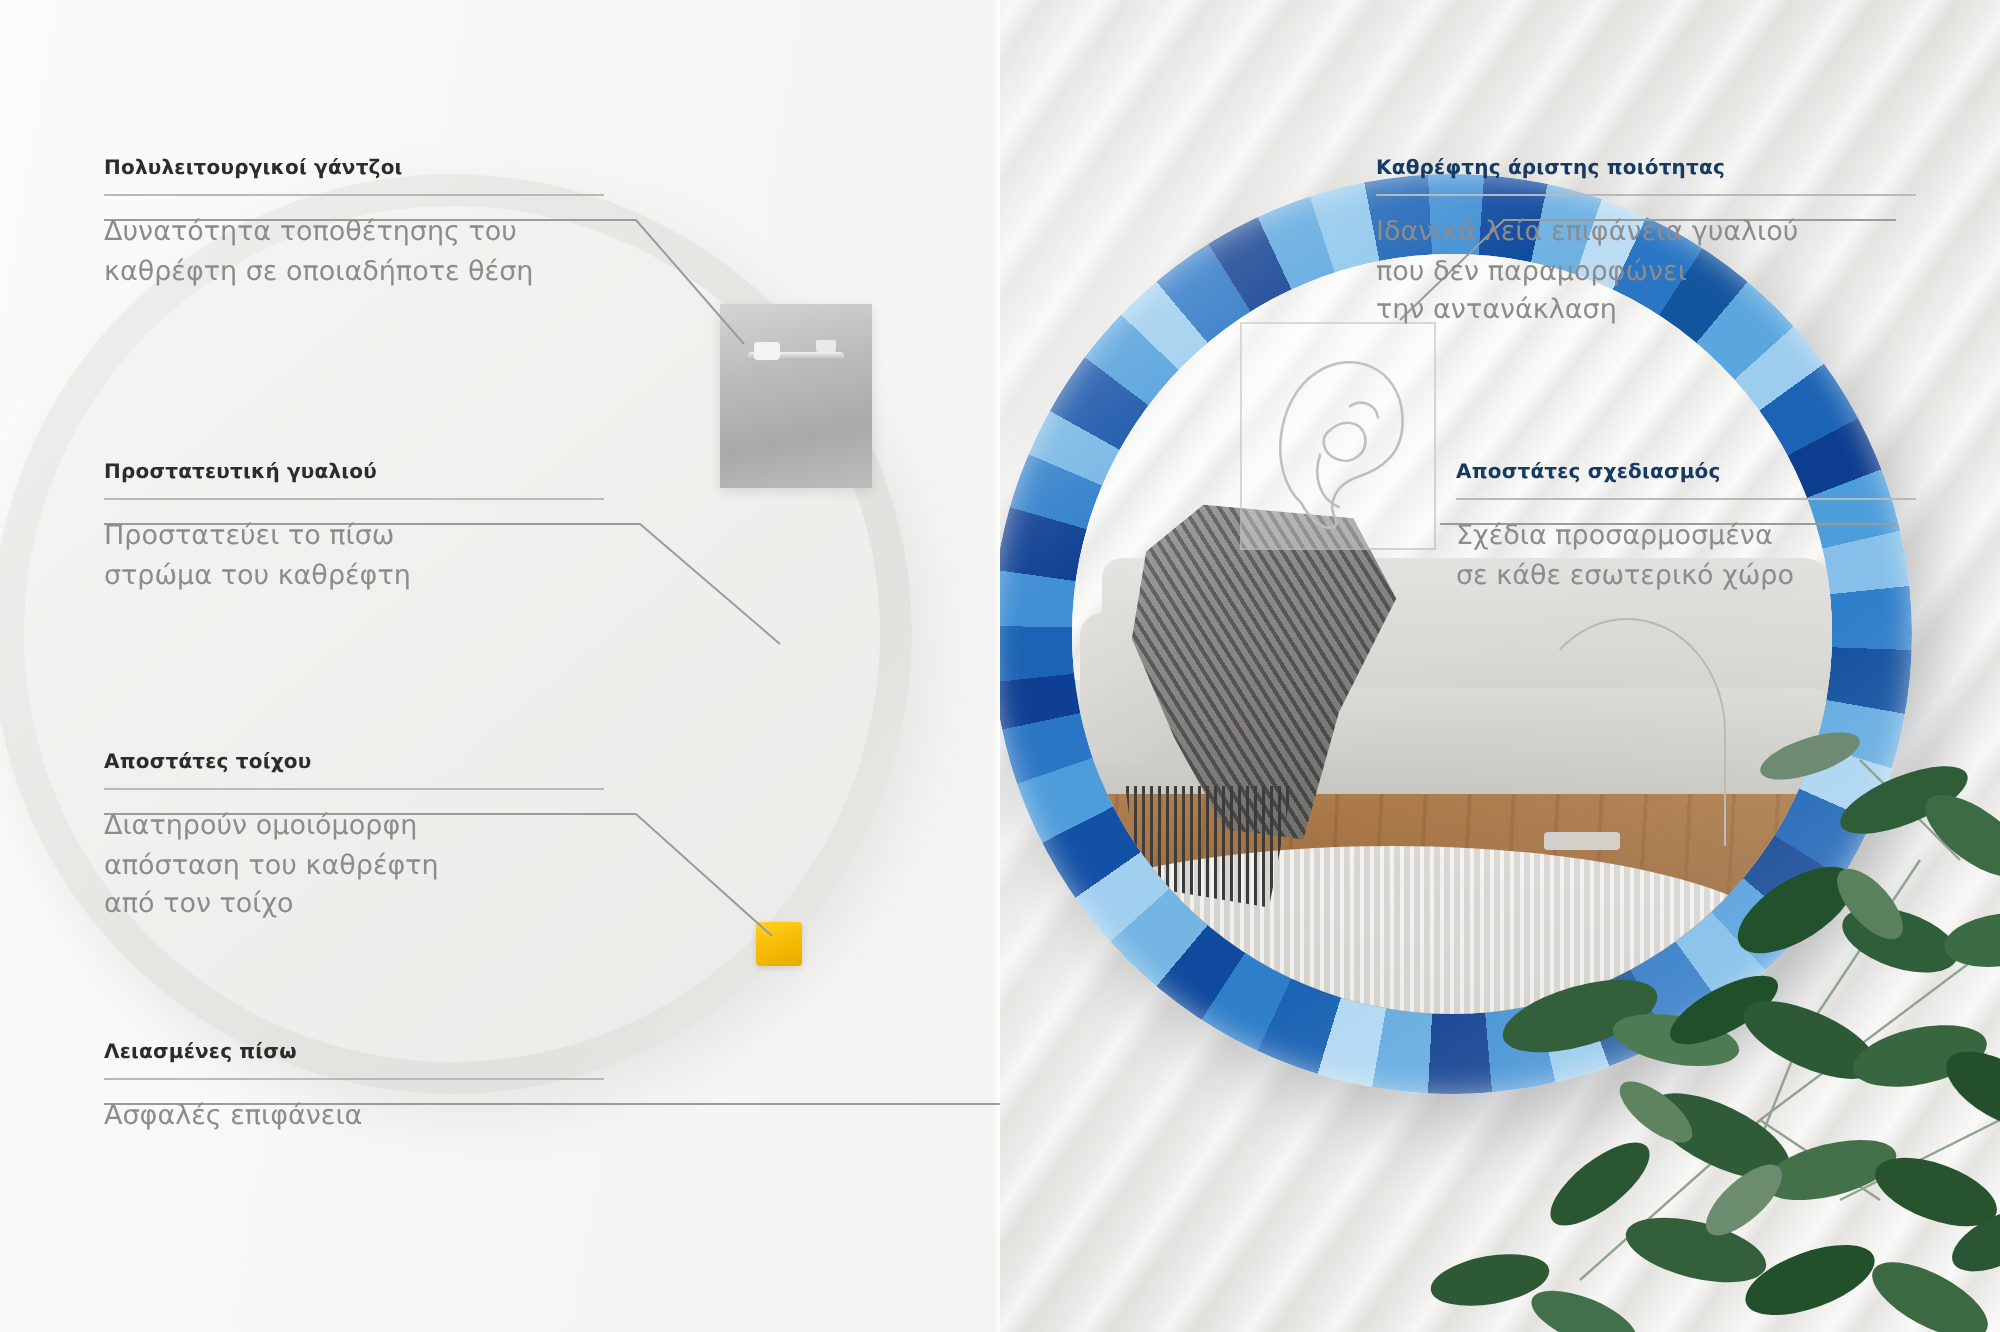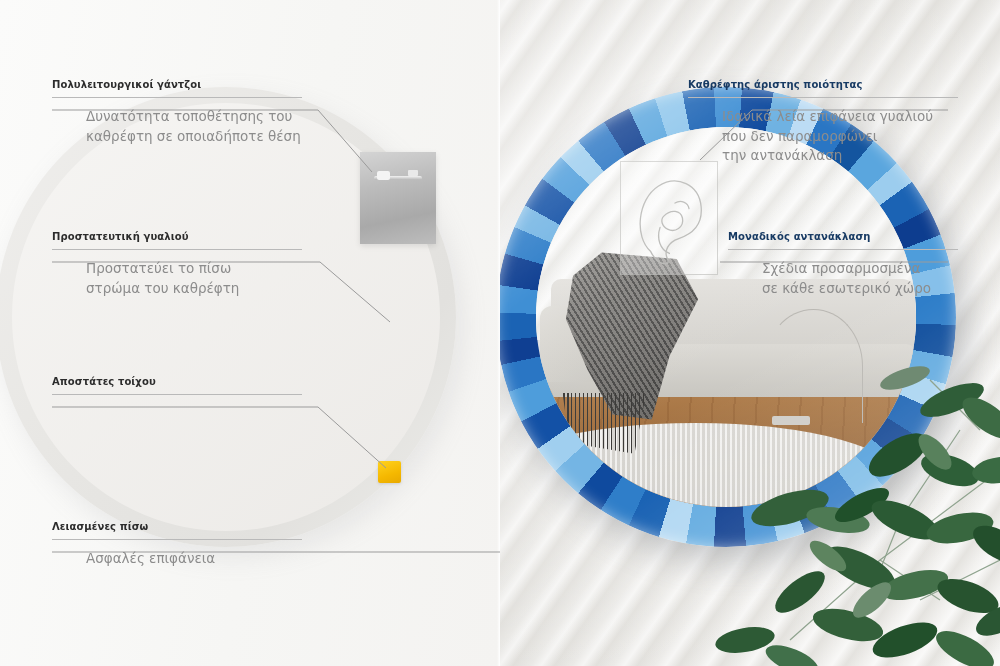--- a/index.html
+++ b/index.html
@@ -211,21 +211,21 @@
   
   .callout { position:absolute; }
   .callout .title {
     font-weight:bold; font-size:10px; color:#2c2c2c; letter-spacing:0.1px;
     white-space:nowrap;
   }
   .callout .rule {
     height:1px; background:#b9b9b9; margin:7px 0 9px 0;
   }
   .callout .desc {
-    font-size:13.5px; line-height:1.45; color:#8c8c8c; white-space:pre-line;margin-left:34px;
+    font-size:13.5px; line-height:1.45; color:#8c8c8c; white-space:pre-line;
   }
   .callout.right { text-align:left; }
   .callout.right .title { color:#173a63; }
 
   
   .lines { position:absolute; inset:0; pointer-events:none; }
 </style>
 </head>
 <body>
 
@@ -338,36 +338,39 @@
   <div class="callout" style="left:52px; top:231px; width:250px;">
     <div class="title">Προστατευτική γυαλιού</div>
     <div class="rule"></div>
     <div class="desc">Προστατεύει το πίσω
 στρώμα του καθρέφτη</div>
   </div>
 
   <div class="callout" style="left:52px; top:376px; width:250px;">
     <div class="title">Αποστάτες τοίχου</div>
     <div class="rule"></div>
+    <div class="desc">Διατηρούν ομοιόμορφη
+απόσταση του καθρέφτη
+από τον τοίχο</div>
   </div>
 
   <div class="callout" style="left:52px; top:521px; width:250px;">
     <div class="title">Λειασμένες πίσω</div>
     <div class="rule"></div>
     <div class="desc">Ασφαλές επιφάνεια</div>
   </div>
 
   <div class="callout right" style="right:42px; top:79px; width:270px;">
     <div class="title">Καθρέφτης άριστης ποιότητας</div>
     <div class="rule"></div>
     <div class="desc">Ιδανικά λεία επιφάνεια γυαλιού
 που δεν παραμορφώνει
 την αντανάκλαση</div>
   </div>
 
   <div class="callout right" style="right:42px; top:231px; width:230px;">
-    <div class="title">Μοναδικός αντανάκλαση</div>
+    <div class="title">Αποστάτες σχεδιασμός</div>
     <div class="rule"></div>
     <div class="desc">Σχέδια προσαρμοσμένα
 σε κάθε εσωτερικό χώρο</div>
   </div>
 
 </div>
 
 </body></html>

